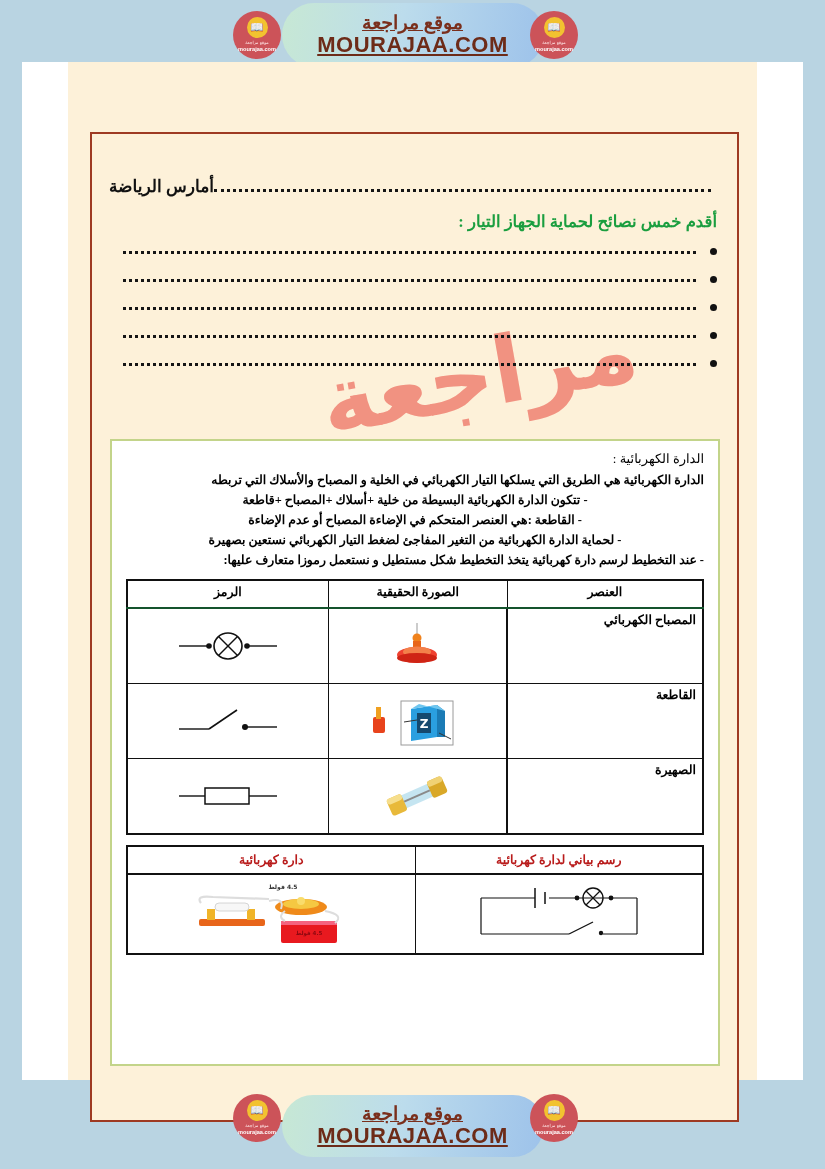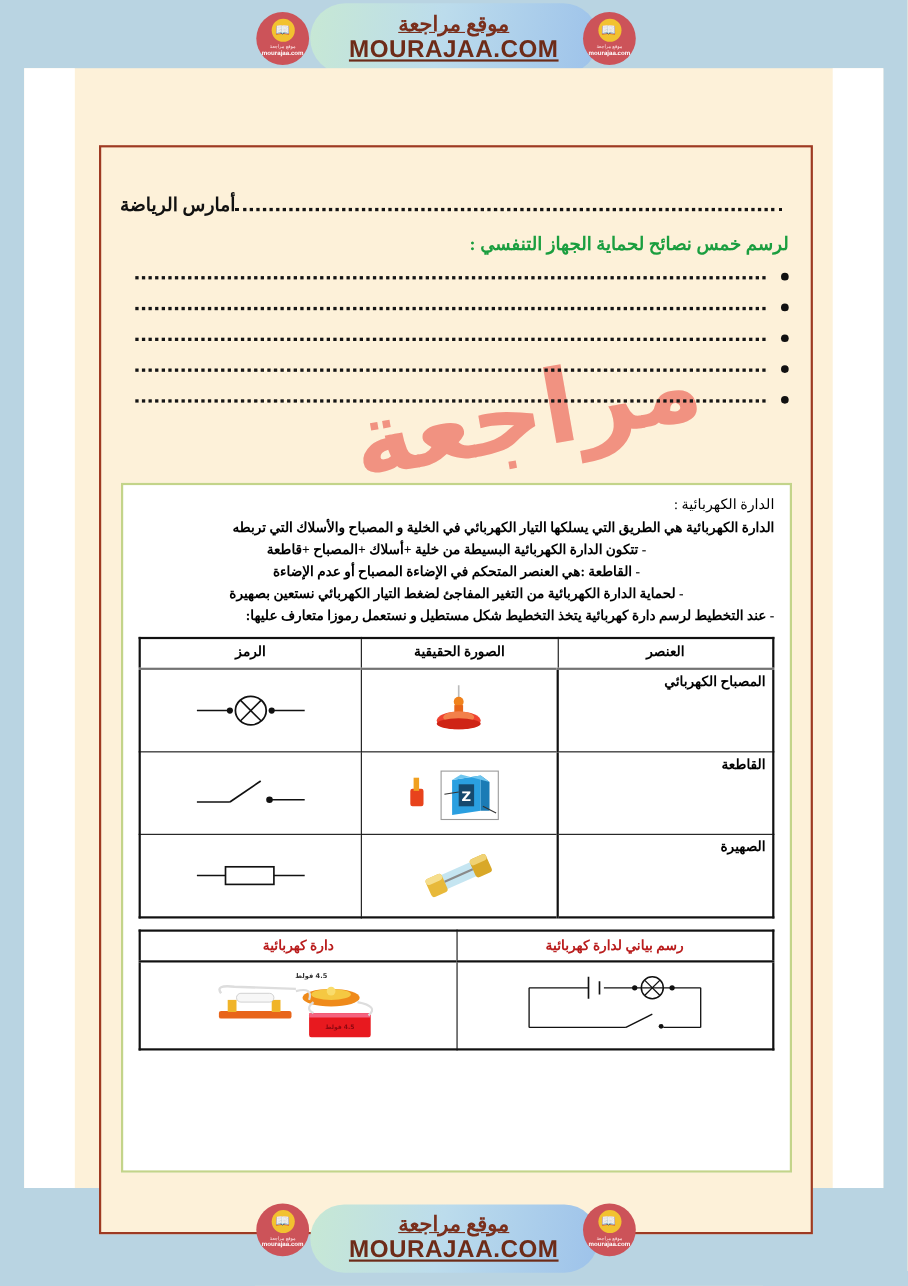--- a/index.html
+++ b/index.html
@@ -113,21 +113,21 @@
   }
   .elec-p.center{text-align:center;}
 
   
   table{border-collapse:collapse;width:100%;table-layout:fixed;}
   #symbols-table{margin-top:9px;border:2px solid #111;}
   #symbols-table th,#symbols-table td{
     border:1px solid #111;text-align:center;vertical-align:top;
     font-size:12.5px;font-weight:bold;padding:3px 6px;color:#000;
   }
-  #symbols-table th{height:20px;border-bottom:2px solid #737373;}
+  #symbols-table th{height:20px;border-bottom:2px solid #14532d;}
   #symbols-table td{height:68px;}
   #symbols-table tr td:first-child{border-left:2px solid #111;}
   .col-name{width:34%;}
   .col-photo{width:31%;}
   .col-sym{width:35%;}
   .cell-name{text-align:right !important;padding-top:4px;}
   .cell-media{position:relative;}
 
   
   #circuit-table{margin-top:10px;border:2px solid #111;}
@@ -174,21 +174,21 @@
 
     <div class="wm" id="wm-main">مراجعة</div>
     <div class="wm" id="wm-side">مراجعة</div>
 
     <div id="worksheet">
       <div class="line-row">
         <div class="dots"></div>
         <div class="ws-title">أمارس الرياضة</div>
       </div>
 
-      <div class="ws-sub">لرسم خمس نصائح لحماية الجهاز التنفسي :</div>
+      <div class="ws-sub">أقدم خمس نصائح لحماية الجهاز التيار :</div>
 
       <div id="bullets">
         <div class="bullet-row">
           <div class="bullet-dot"></div>
           <div class="bullet-line"></div>
         </div>
         <div class="bullet-row">
           <div class="bullet-dot"></div>
           <div class="bullet-line"></div>
         </div>

